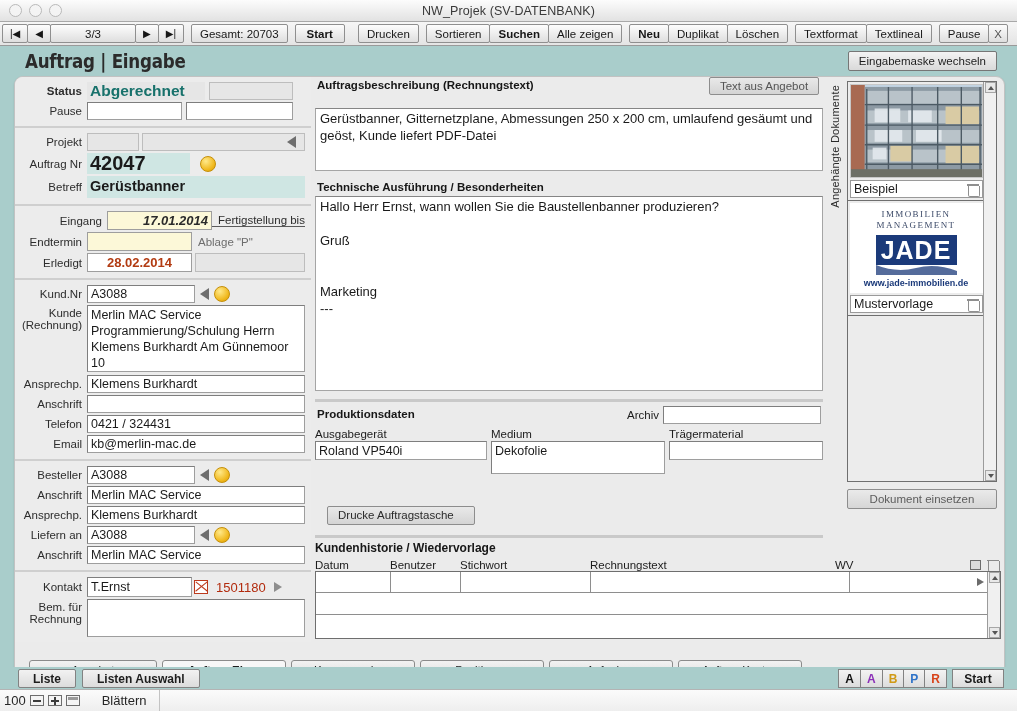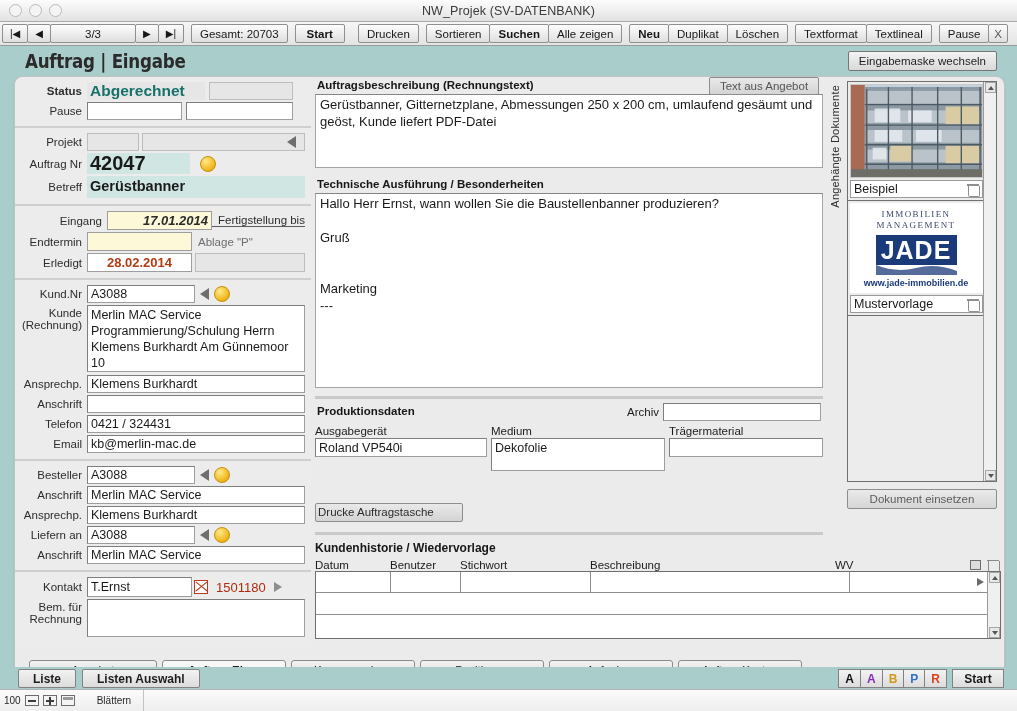--- a/index.html
+++ b/index.html
@@ -139,21 +139,21 @@
     background:#ffffff;border:1px solid #a5a5a5;border-top-color:#858585;
     font-size:13px;line-height:17px;padding:1px 4px;box-sizing:border-box;
     white-space:pre-wrap;overflow:hidden;
   }
   .graybtn{
     background:linear-gradient(#e9e9e9,#d4d4d4);
     border:1px solid #8d8d8d;border-radius:2px;
     font-size:11.5px;color:#555;text-align:center;line-height:16px;height:18px;
     box-sizing:border-box;
   }
-  .graybtn.lefttext{text-align:left;padding-left:2px;color:#2b2b2b;}
+  .graybtn.lefttext{text-align:left;padding-left:10px;color:#2b2b2b;margin-left:12px;}
   .hsep{height:3px;background:#c9c9c9;}
 
   
   .rightcol{position:absolute;left:814px;top:0px;width:172px;}
   .vlabel{
     position:absolute;left:0;top:8px;width:16px;
     font-size:11px;color:#2b2b2b;writing-mode:vertical-rl;transform:rotate(180deg);
     white-space:nowrap;letter-spacing:.2px;
   }
   .doclist{
@@ -243,21 +243,21 @@
     background:linear-gradient(#f3f3f3,#dcdcdc);
     border:1px solid #828282;margin-right:-1px;
     font-size:12px;font-weight:bold;box-sizing:border-box;
   }
   .cbtn.startb{min-width:52px;margin-left:6px;color:#1a1a1a;}
 
   .statusbar{
     position:absolute;left:0;bottom:0;width:100%;height:21px;
     background:linear-gradient(#fbfbfb,#eeeeee);
     border-top:1px solid #b4b4b4;
-    display:flex;align-items:center;font-size:10px;color:#272727;
+    display:flex;align-items:center;font-size:13px;color:#272727;
   }
   .zoomval{padding-left:4px;}
   .zicon{
     width:14px;height:11px;margin-left:4px;border:1px solid #6d6d6d;background:#f4f4f4;
     position:relative;box-sizing:border-box;
   }
   .zicon.minus:after{content:"";position:absolute;left:2px;top:4px;width:8px;height:2px;background:#3c3c3c;}
   .zicon.plus:after{content:"";position:absolute;left:2px;top:4px;width:8px;height:2px;background:#3c3c3c;}
   .zicon.plus:before{content:"";position:absolute;left:5px;top:1px;width:2px;height:8px;background:#3c3c3c;}
   .zicon.pane:after{content:"";position:absolute;left:1px;top:1px;right:1px;height:3px;background:#9a9a9a;}
@@ -461,21 +461,21 @@
           </div>
         </div>
       </div>
 
       <div class="centercol">
 
         <div style="position:relative;height:16px;">
           <div class="secthead" style="position:absolute;left:0;top:2px;">Auftragsbeschreibung (Rechnungstext)</div>
           <div class="graybtn" style="position:absolute;right:4px;top:0;width:110px;">Text aus Angebot</div>
         </div>
-        <div class="bigbox" style="height:74px;margin-top:1px;">Gerüstbanner, Gitternetzplane, Abmessungen 250 x 200 cm, umlaufend gesäumt und geöst, Kunde liefert PDF-Datei</div>
+        <div class="bigbox" style="height:63px;margin-top:15px;">Gerüstbanner, Gitternetzplane, Abmessungen 250 x 200 cm, umlaufend gesäumt und geöst, Kunde liefert PDF-Datei</div>
 
         <div class="secthead" style="margin-top:10px;">Technische Ausführung / Besonderheiten</div>
         <div class="bigbox" style="height:195px;margin-top:1px;">Hallo Herr Ernst, wann wollen Sie die Baustellenbanner produzieren?
 
 Gruß
 
 
 Marketing
 ---</div>
 
@@ -582,21 +582,21 @@
 
         <div class="docbtn">Dokument einsetzen</div>
       </div>
 
       <div class="histwrap">
         <div class="histtitle">Kundenhistorie / Wiedervorlage</div>
         <div class="histhead">
           <div style="flex:0 0 75px;">Datum</div>
           <div style="flex:0 0 70px;">Benutzer</div>
           <div style="flex:0 0 130px;">Stichwort</div>
-          <div style="flex:1;">Beschreibung</div>
+          <div style="flex:1;">Rechnungstext</div>
           <div style="flex:0 0 130px;">WV</div>
           <div style="flex:0 0 34px;display:flex;gap:6px;align-items:center;justify-content:flex-end;padding-right:2px;">
             <span class="smallsq"></span>
             <span class="trash"></span>
           </div>
         </div>
         <div class="histtable">
           <div class="scrollv">
             <div class="arrowup"></div>
             <div class="arrowdn"></div>

